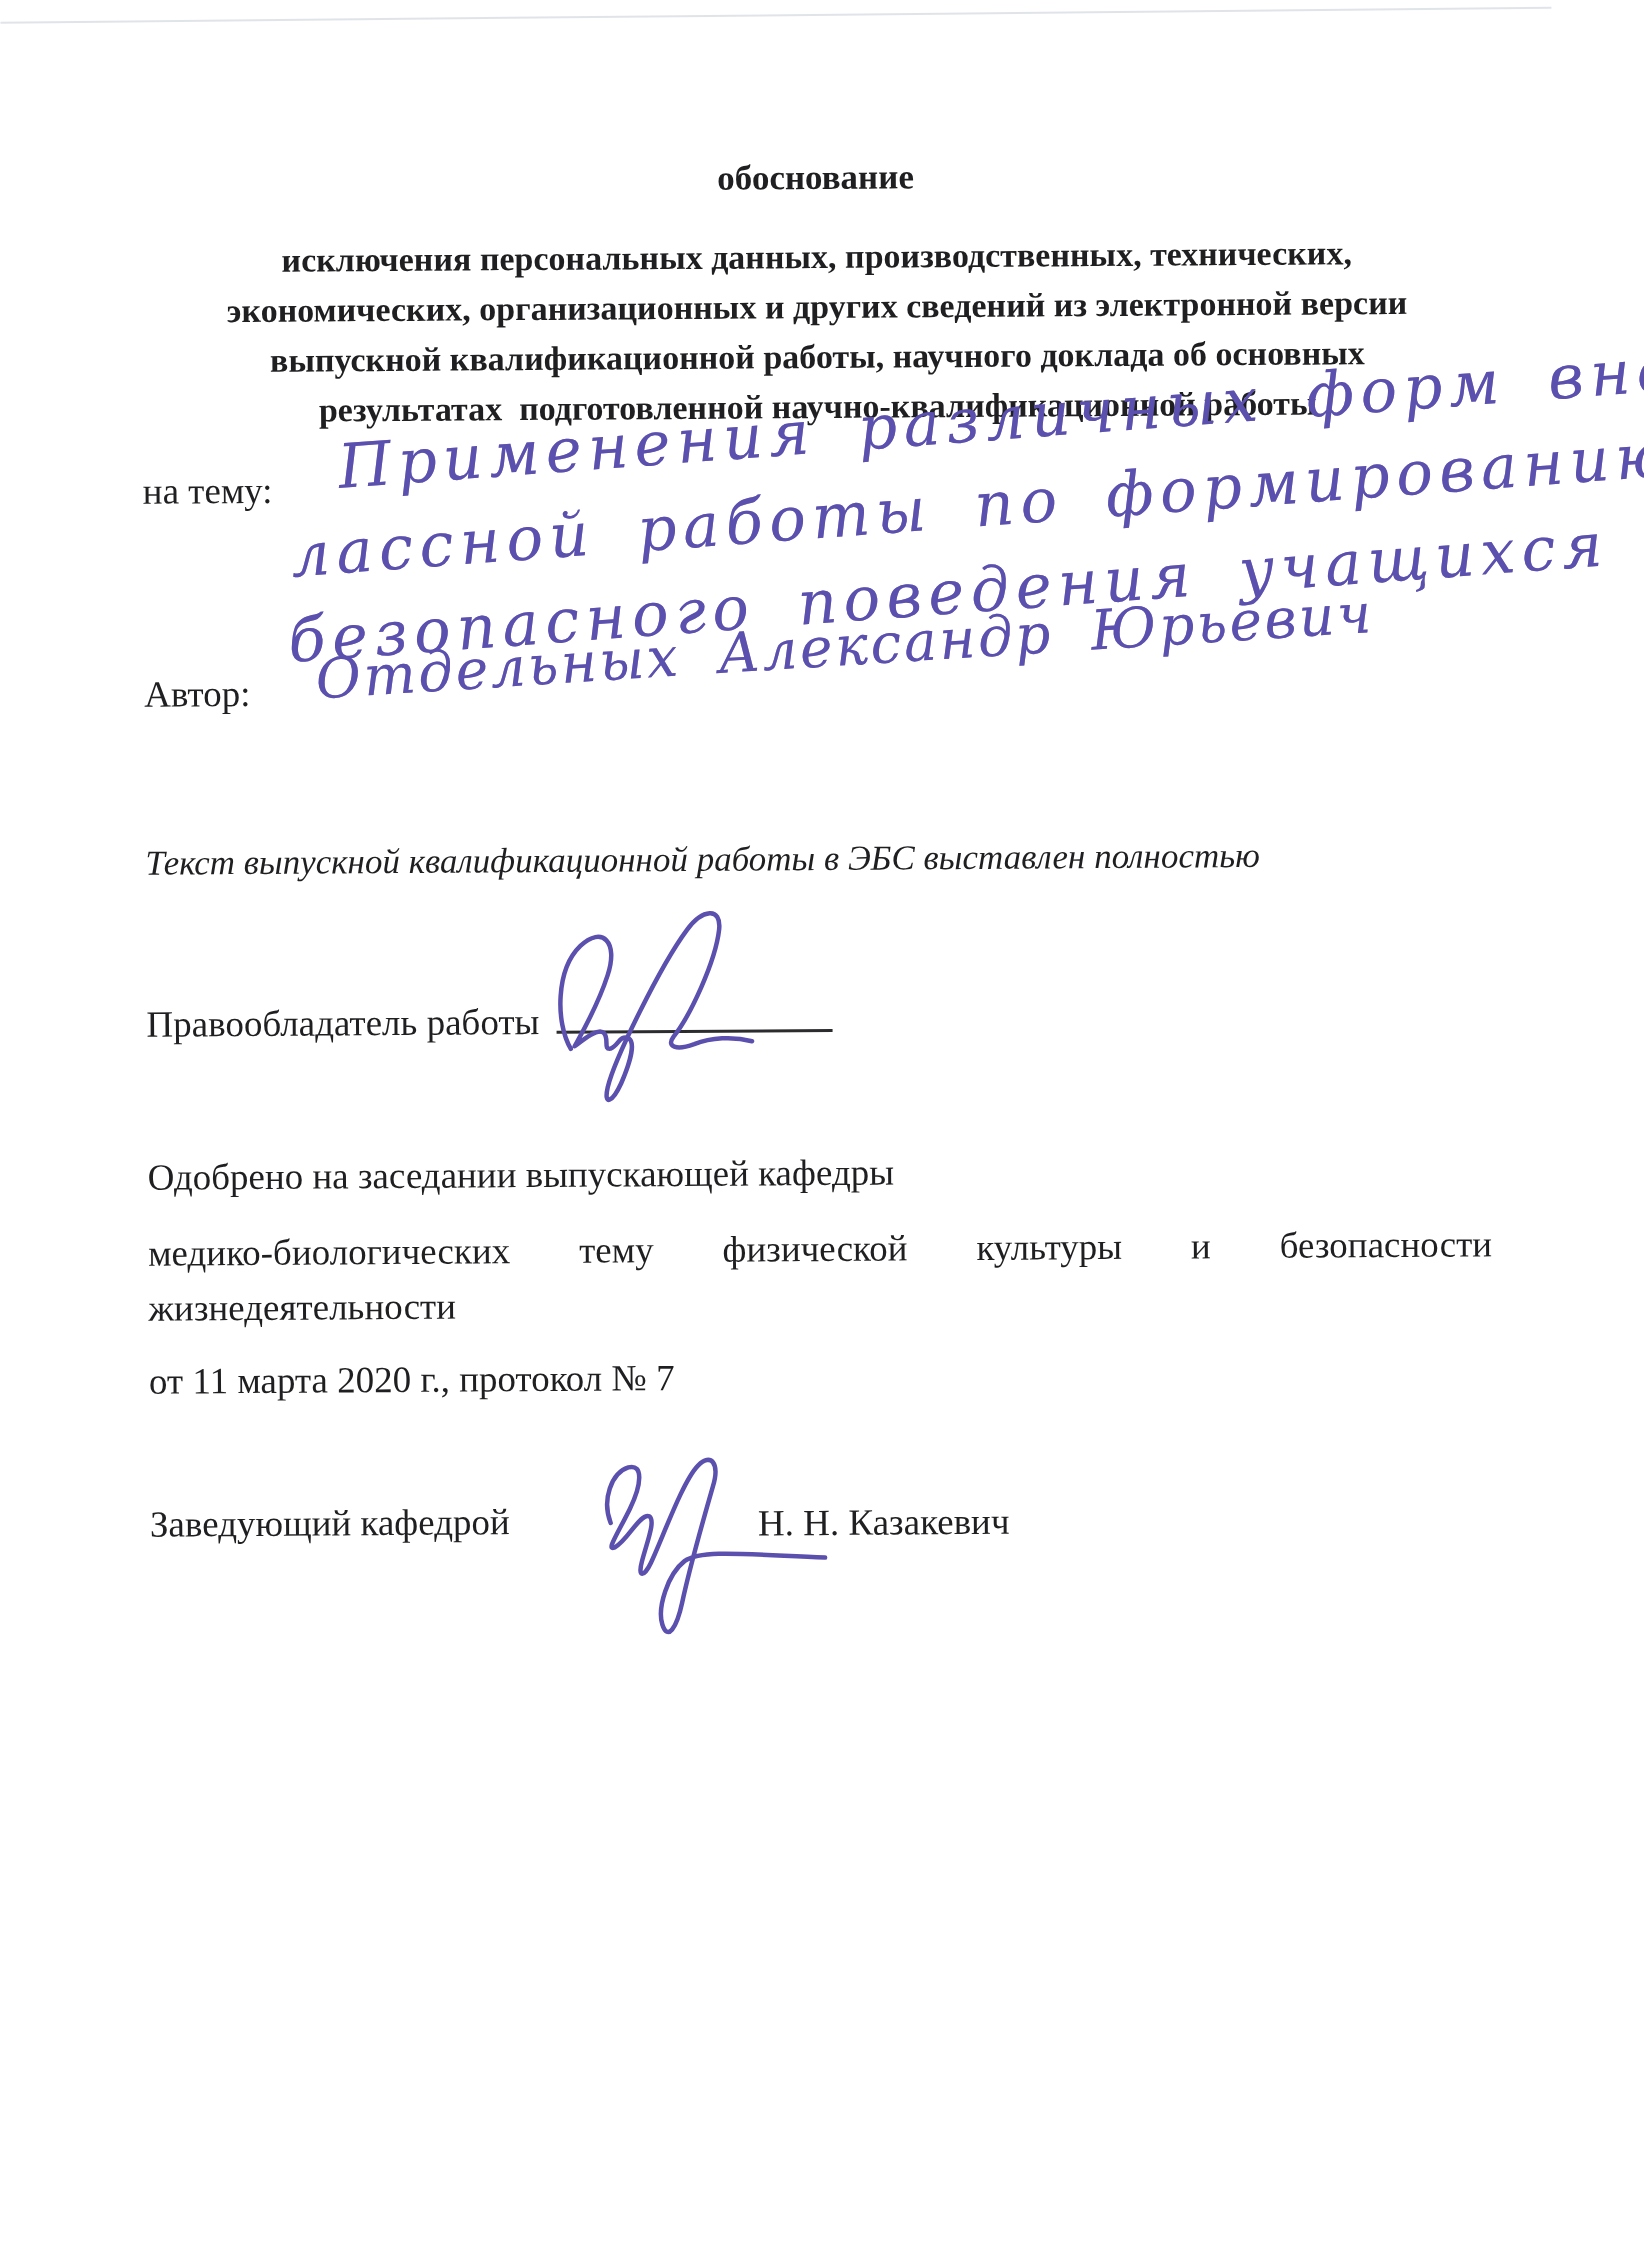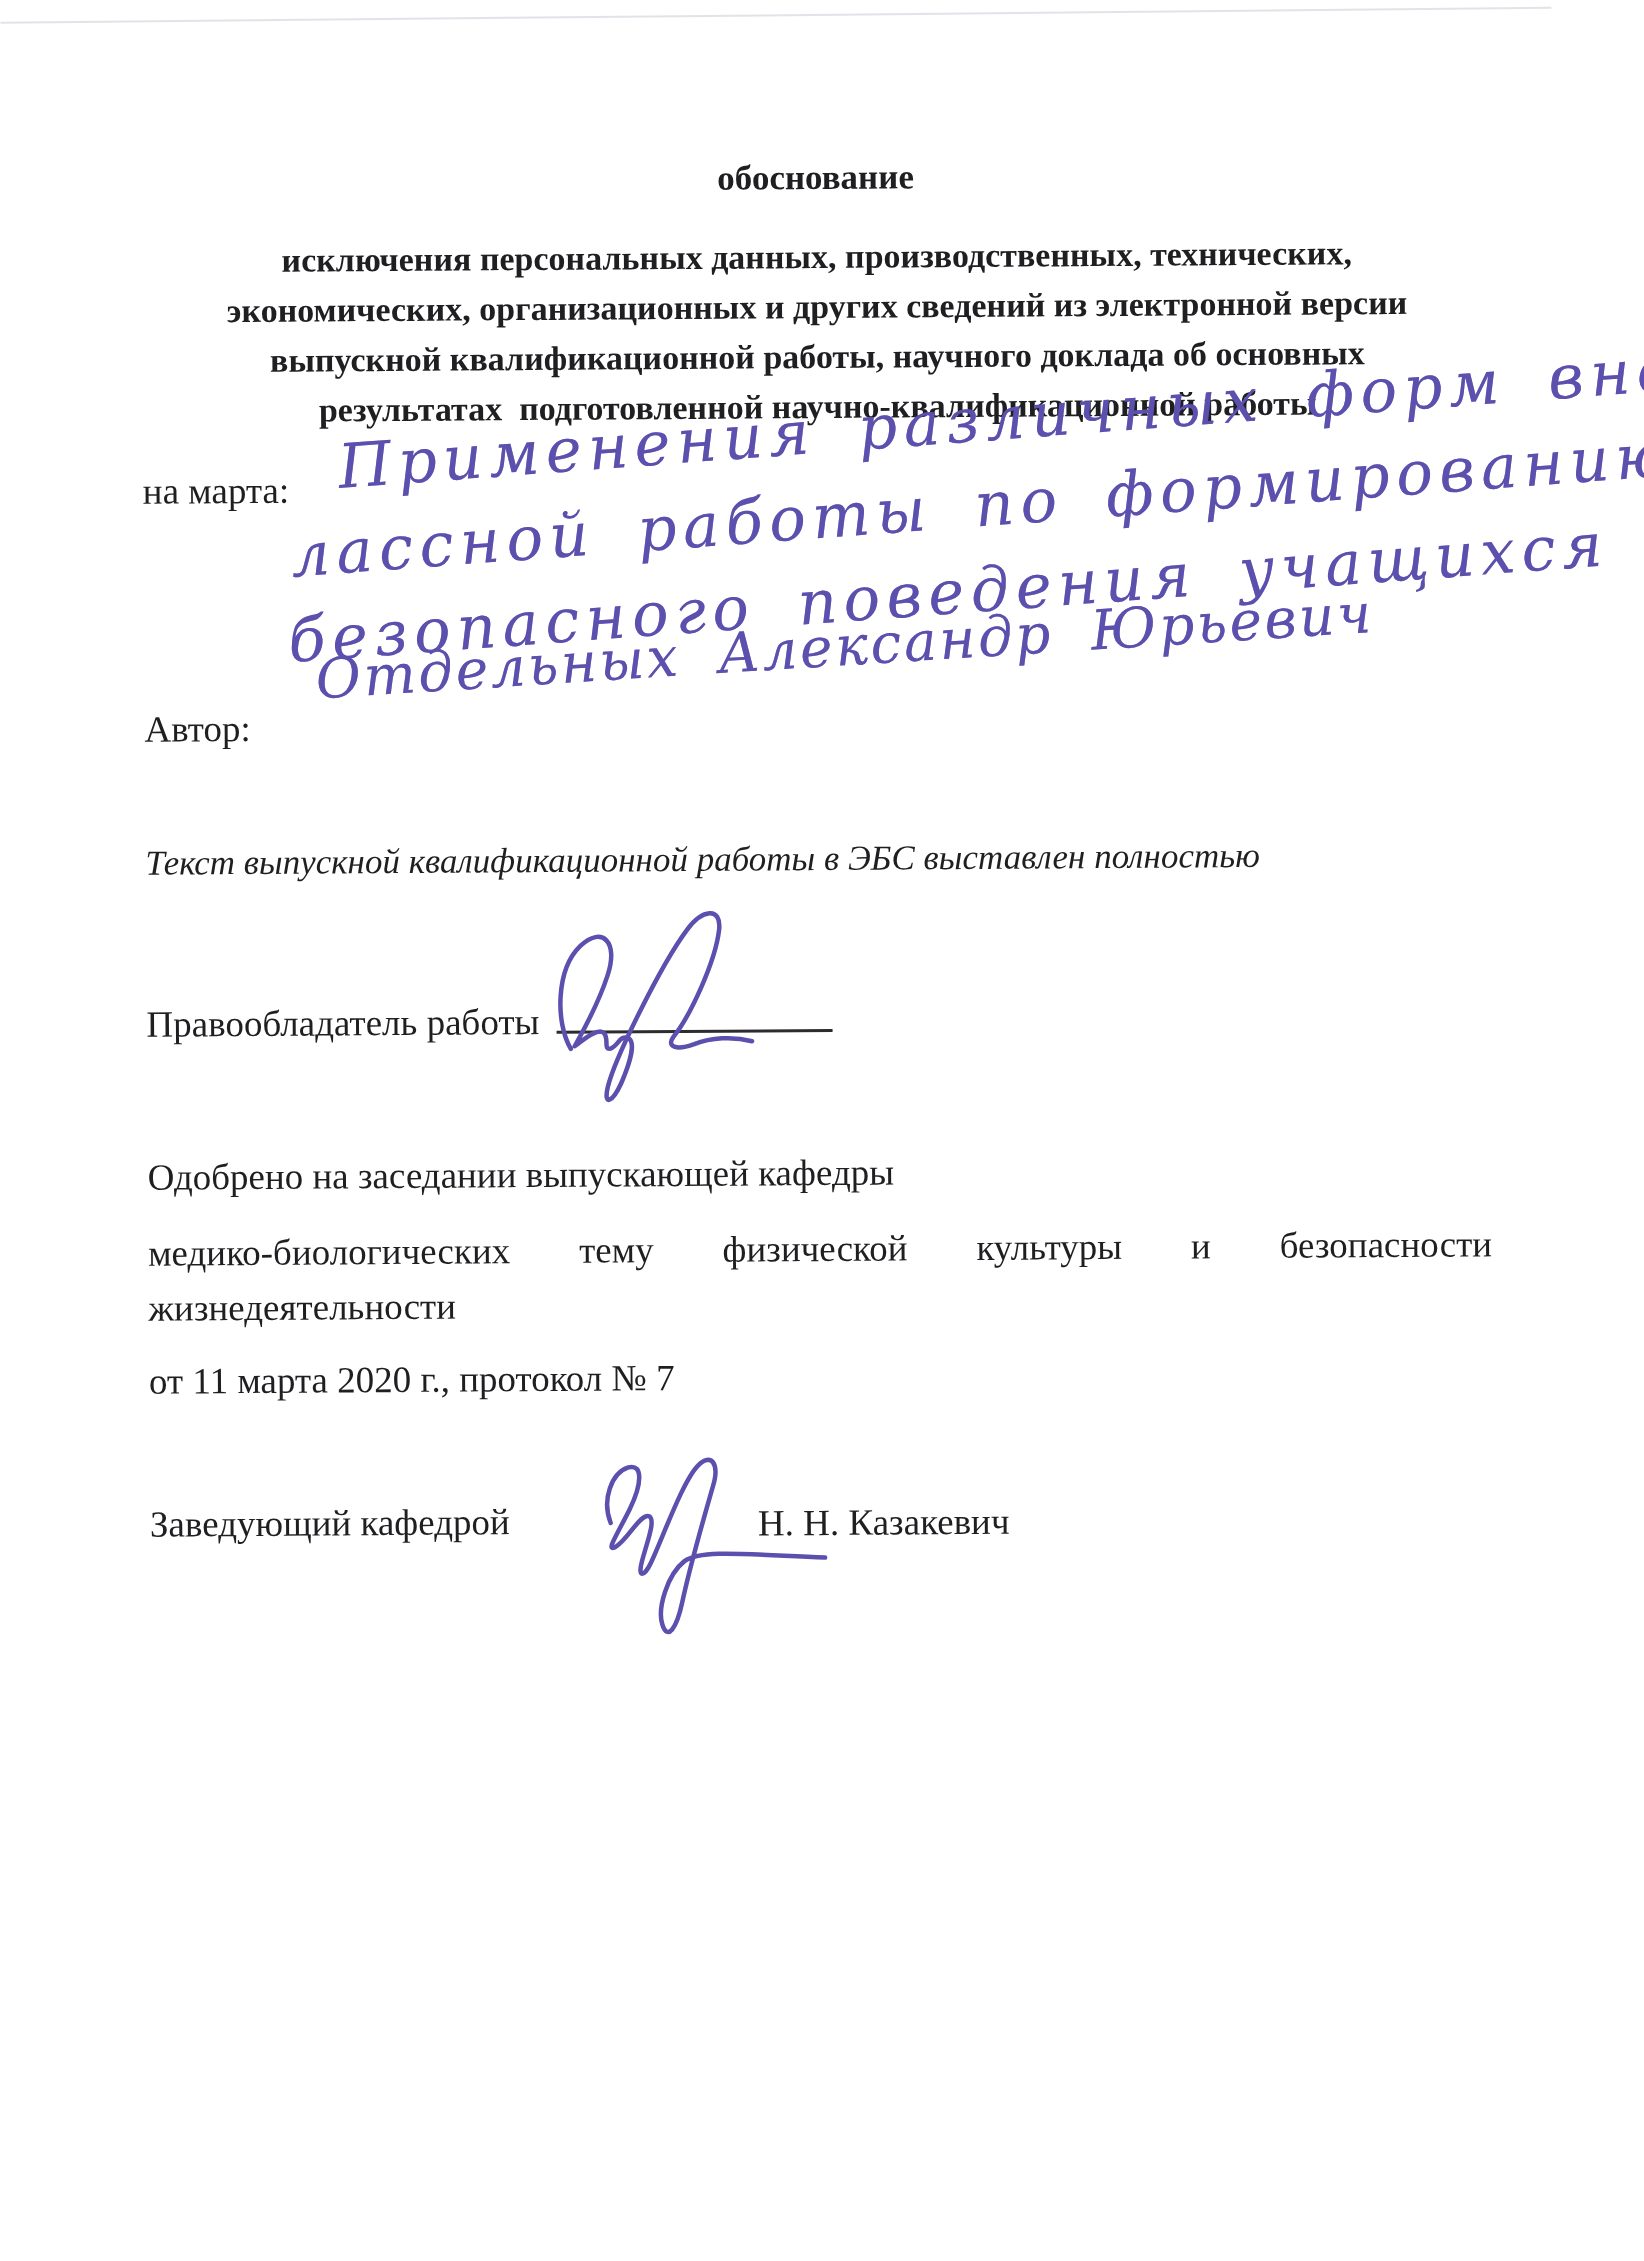--- a/index.html
+++ b/index.html
@@ -24,21 +24,21 @@
     position:absolute;left:0;right:0;top:158px;
     text-align:center;font-weight:bold;font-size:35px;line-height:39px;
   }
   .subtitle{
     position:absolute;left:133px;top:232px;width:1379px;
     text-align:center;font-weight:bold;font-size:34px;line-height:50px;
   }
   .subtitle-line{white-space:pre-wrap;}
   .lbl{position:absolute;font-size:37px;line-height:43px;white-space:nowrap;}
   .topic-label{left:147px;top:465px;}
-  .author-label{left:147px;top:703px;}
+  .author-label{left:147px;top:668px;}
   .ink{color:#5b50ae;}
   .hw{
     font-family:"DejaVu Serif", serif;
     font-style:italic;
     text-shadow:0 0 0.6px rgba(91,80,174,.55);
   }
   .hw-topic{
     position:absolute;left:276px;top:425px;
     font-size:61px;line-height:85px;
     letter-spacing:6.4px;word-spacing:17px;
@@ -92,21 +92,21 @@
 
     <div class="doc-title">обоснование</div>
 
     <div class="subtitle">
       <div class="subtitle-line">исключения персональных данных, производственных, технических,</div>
       <div class="subtitle-line">экономических, организационных и других сведений из электронной версии</div>
       <div class="subtitle-line">выпускной квалификационной работы, научного доклада об основных</div>
       <div class="subtitle-line">результатах  подготовленной научно-квалификационной работы</div>
     </div>
 
-    <div class="lbl topic-label">на марта:</div>
+    <div class="lbl topic-label">на тему:</div>
 
     <div class="hw hw-topic ink">
       <div class="l0">Применения различных форм внек-</div>
       <div class="l1">лассной работы по формированию</div>
       <div class="l2">безопасного поведения учащихся</div>
     </div>
 
     <div class="lbl author-label">Автор:</div>
 
     <div class="hw hw-author ink">Отдельных Александр Юрьевич</div>

